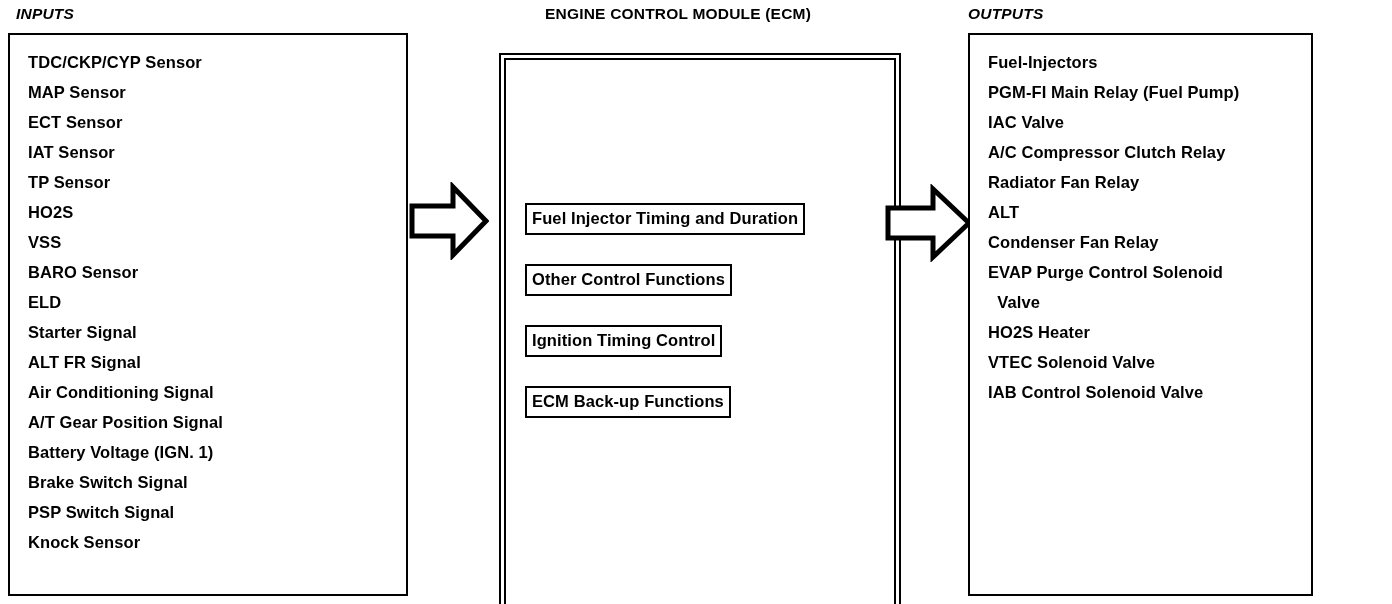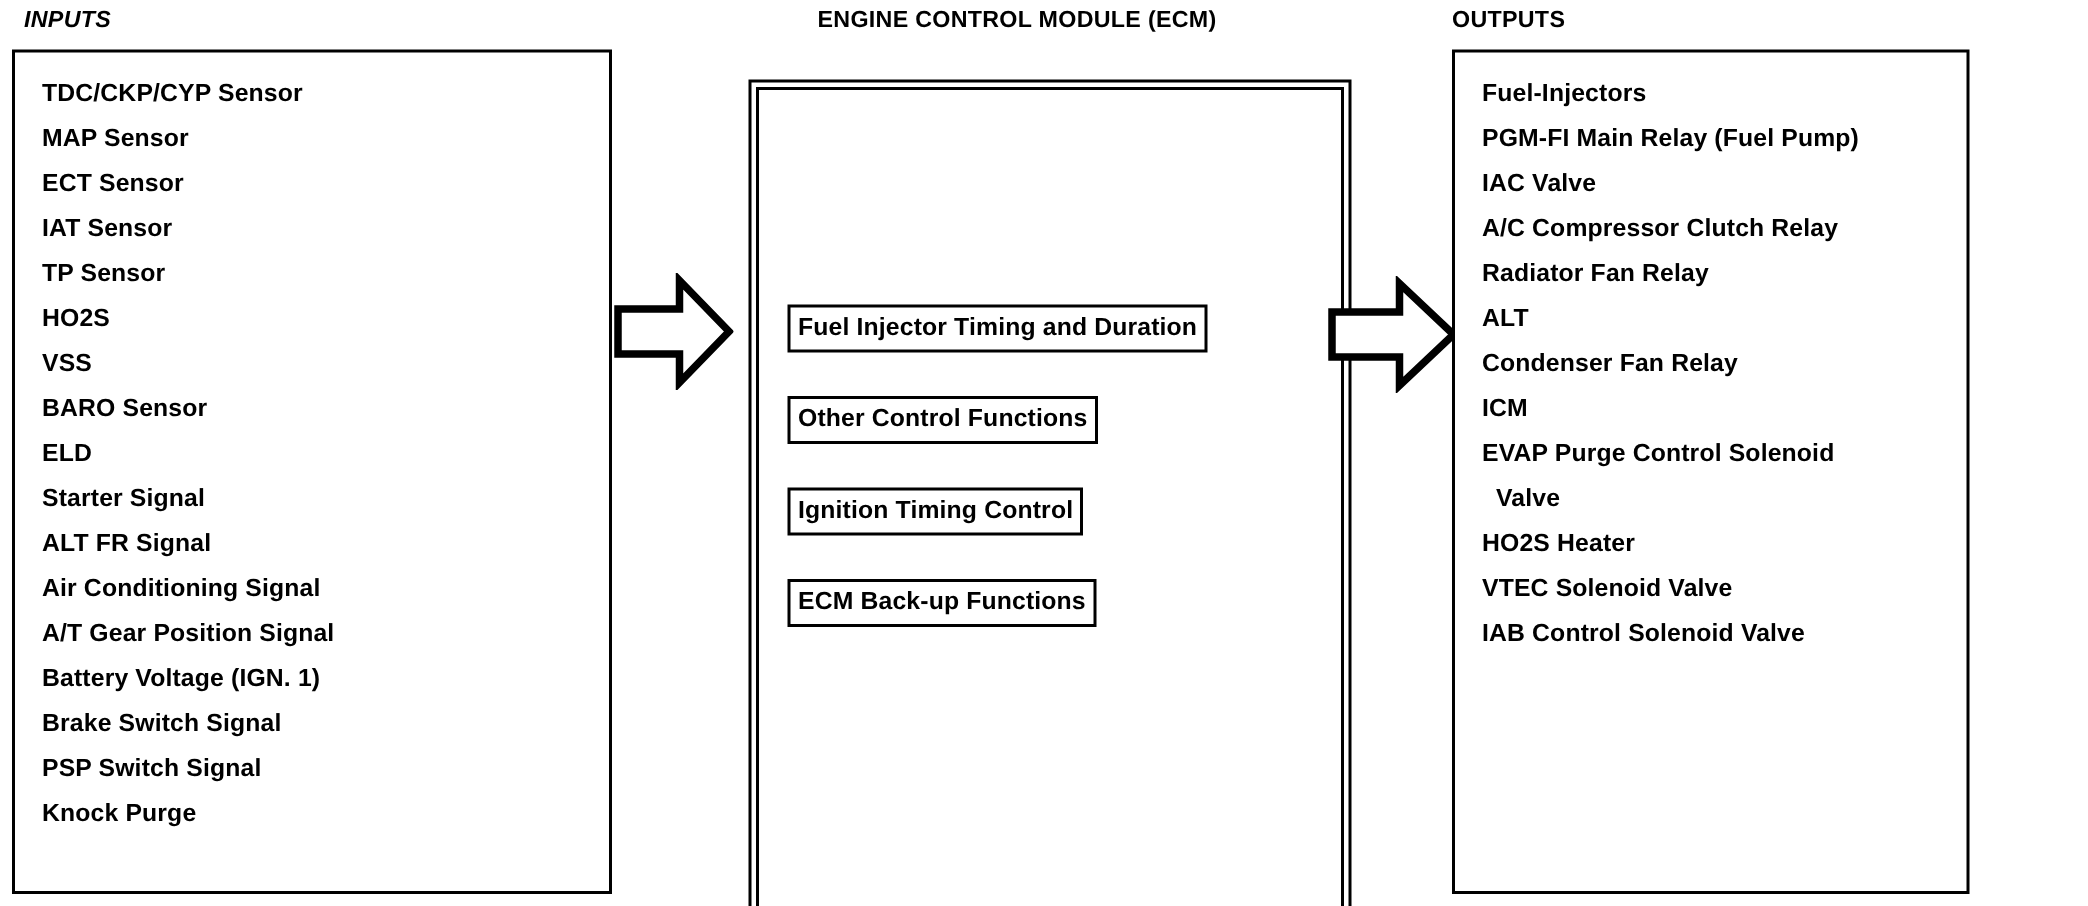--- a/index.html
+++ b/index.html
@@ -25,21 +25,21 @@
     position: absolute;
     font-size: 15.5px;
     font-weight: bold;
     letter-spacing: 0.2px;
     white-space: nowrap;
     line-height: 1;
     color: #000;
   }
   #heading-inputs  { left: 16px;  top: 6px; font-style: italic; }
   #heading-ecm     { left: 530px; top: 6px; margin-left: 15px; }
-  #heading-outputs { left: 968px; top: 6px; }
+  #heading-outputs { left: 968px; top: 6px; font-style: italic; }
 
   
   .panel {
     position: absolute;
     box-sizing: border-box;
     border: 2.5px solid #000;
     background: #fff;
     padding-left: 40px;
   }
   #inputs-panel {
@@ -150,21 +150,21 @@
         <li>VSS</li>
         <li>BARO Sensor</li>
         <li>ELD</li>
         <li>Starter Signal</li>
         <li>ALT FR Signal</li>
         <li>Air Conditioning Signal</li>
         <li>A/T Gear Position Signal</li>
         <li>Battery Voltage (IGN. 1)</li>
         <li>Brake Switch Signal</li>
         <li>PSP Switch Signal</li>
-        <li>Knock Purge</li>
+        <li>Knock Sensor</li>
       </ul>
   </div>
 
   <div class="block-arrow" id="arrow-inputs-to-ecm">
     <svg viewBox="0 0 80 78" width="80" height="78" preserveAspectRatio="none">
       <polygon points="3,24 44,24 44,5 77,39 44,73 44,54 3,54"></polygon>
     </svg>
   </div>
 
   <div class="panel" id="ecm-panel">
@@ -186,21 +186,20 @@
 
   <div class="panel" id="outputs-panel">
     <ul class="item-list" id="outputs-list">
         <li>Fuel-Injectors</li>
         <li>PGM-FI Main Relay (Fuel Pump)</li>
         <li>IAC Valve</li>
         <li>A/C Compressor Clutch Relay</li>
         <li>Radiator Fan Relay</li>
         <li>ALT</li>
         <li>Condenser Fan Relay</li>
-        <li>ICM</li>
         <li>EVAP Purge Control Solenoid</li>
         <li>  Valve</li>
         <li>HO2S Heater</li>
         <li>VTEC Solenoid Valve</li>
         <li>IAB Control Solenoid Valve</li>
       </ul>
   </div>
 
 </div>
 

